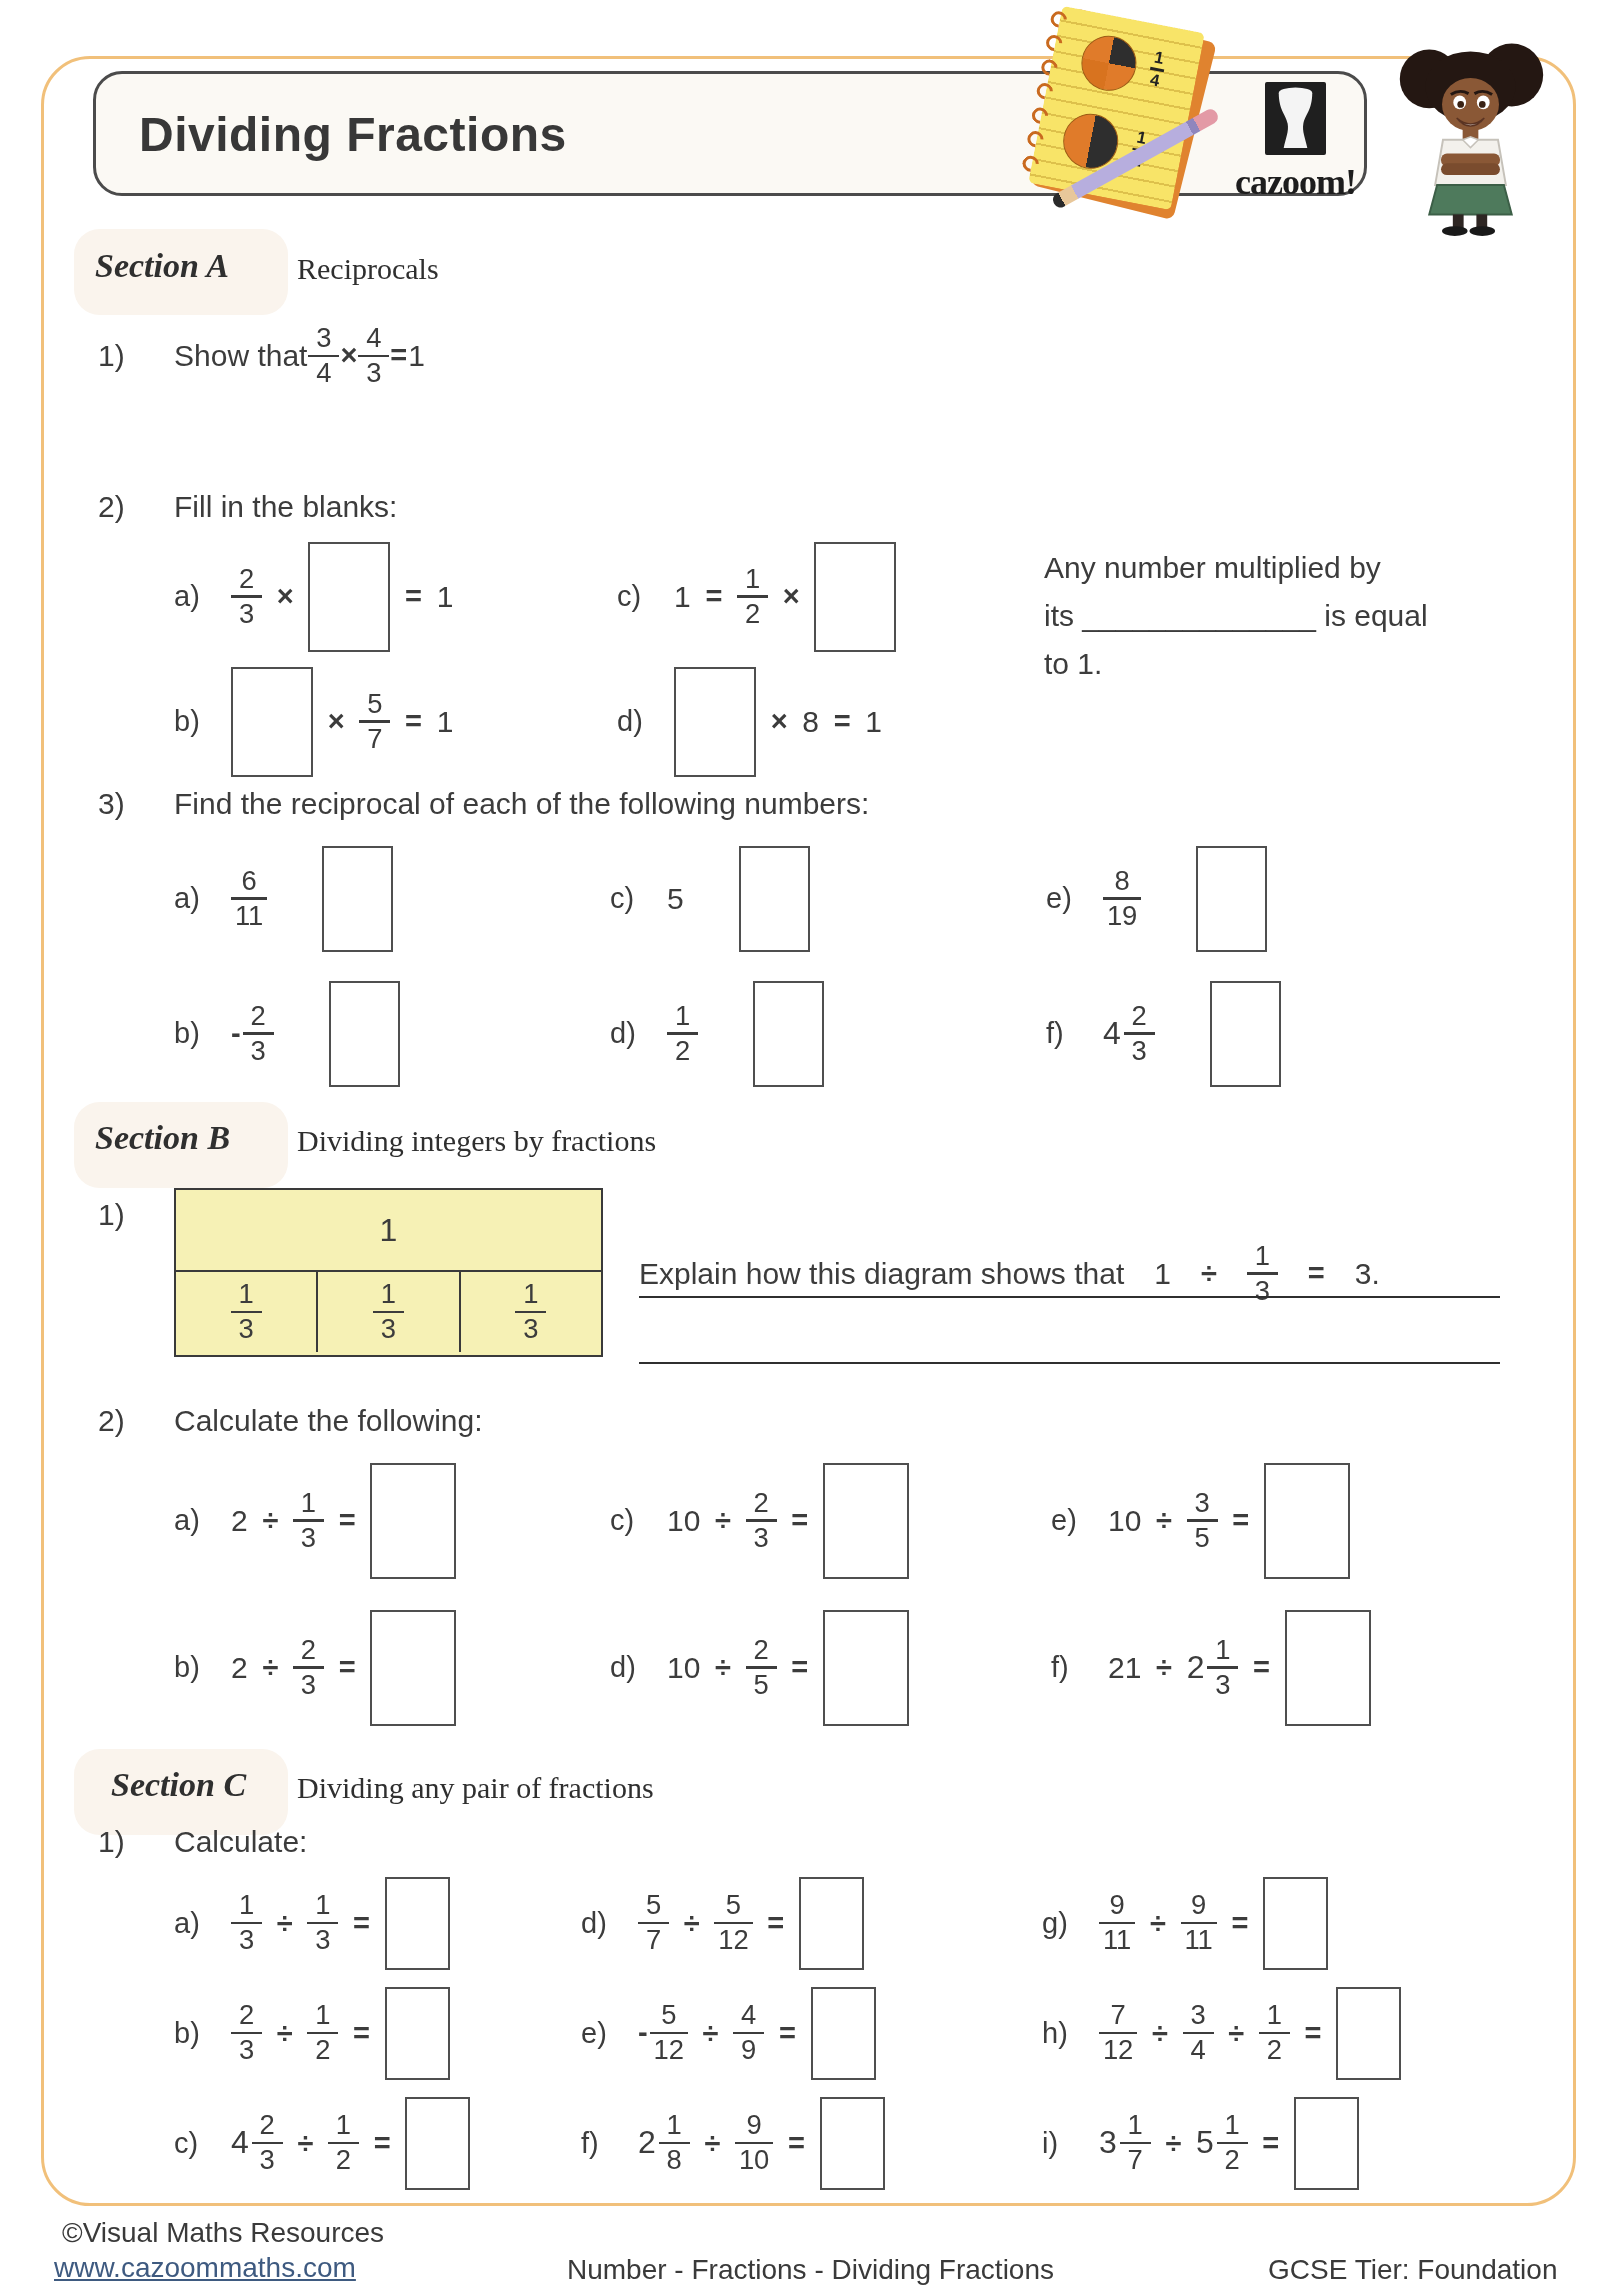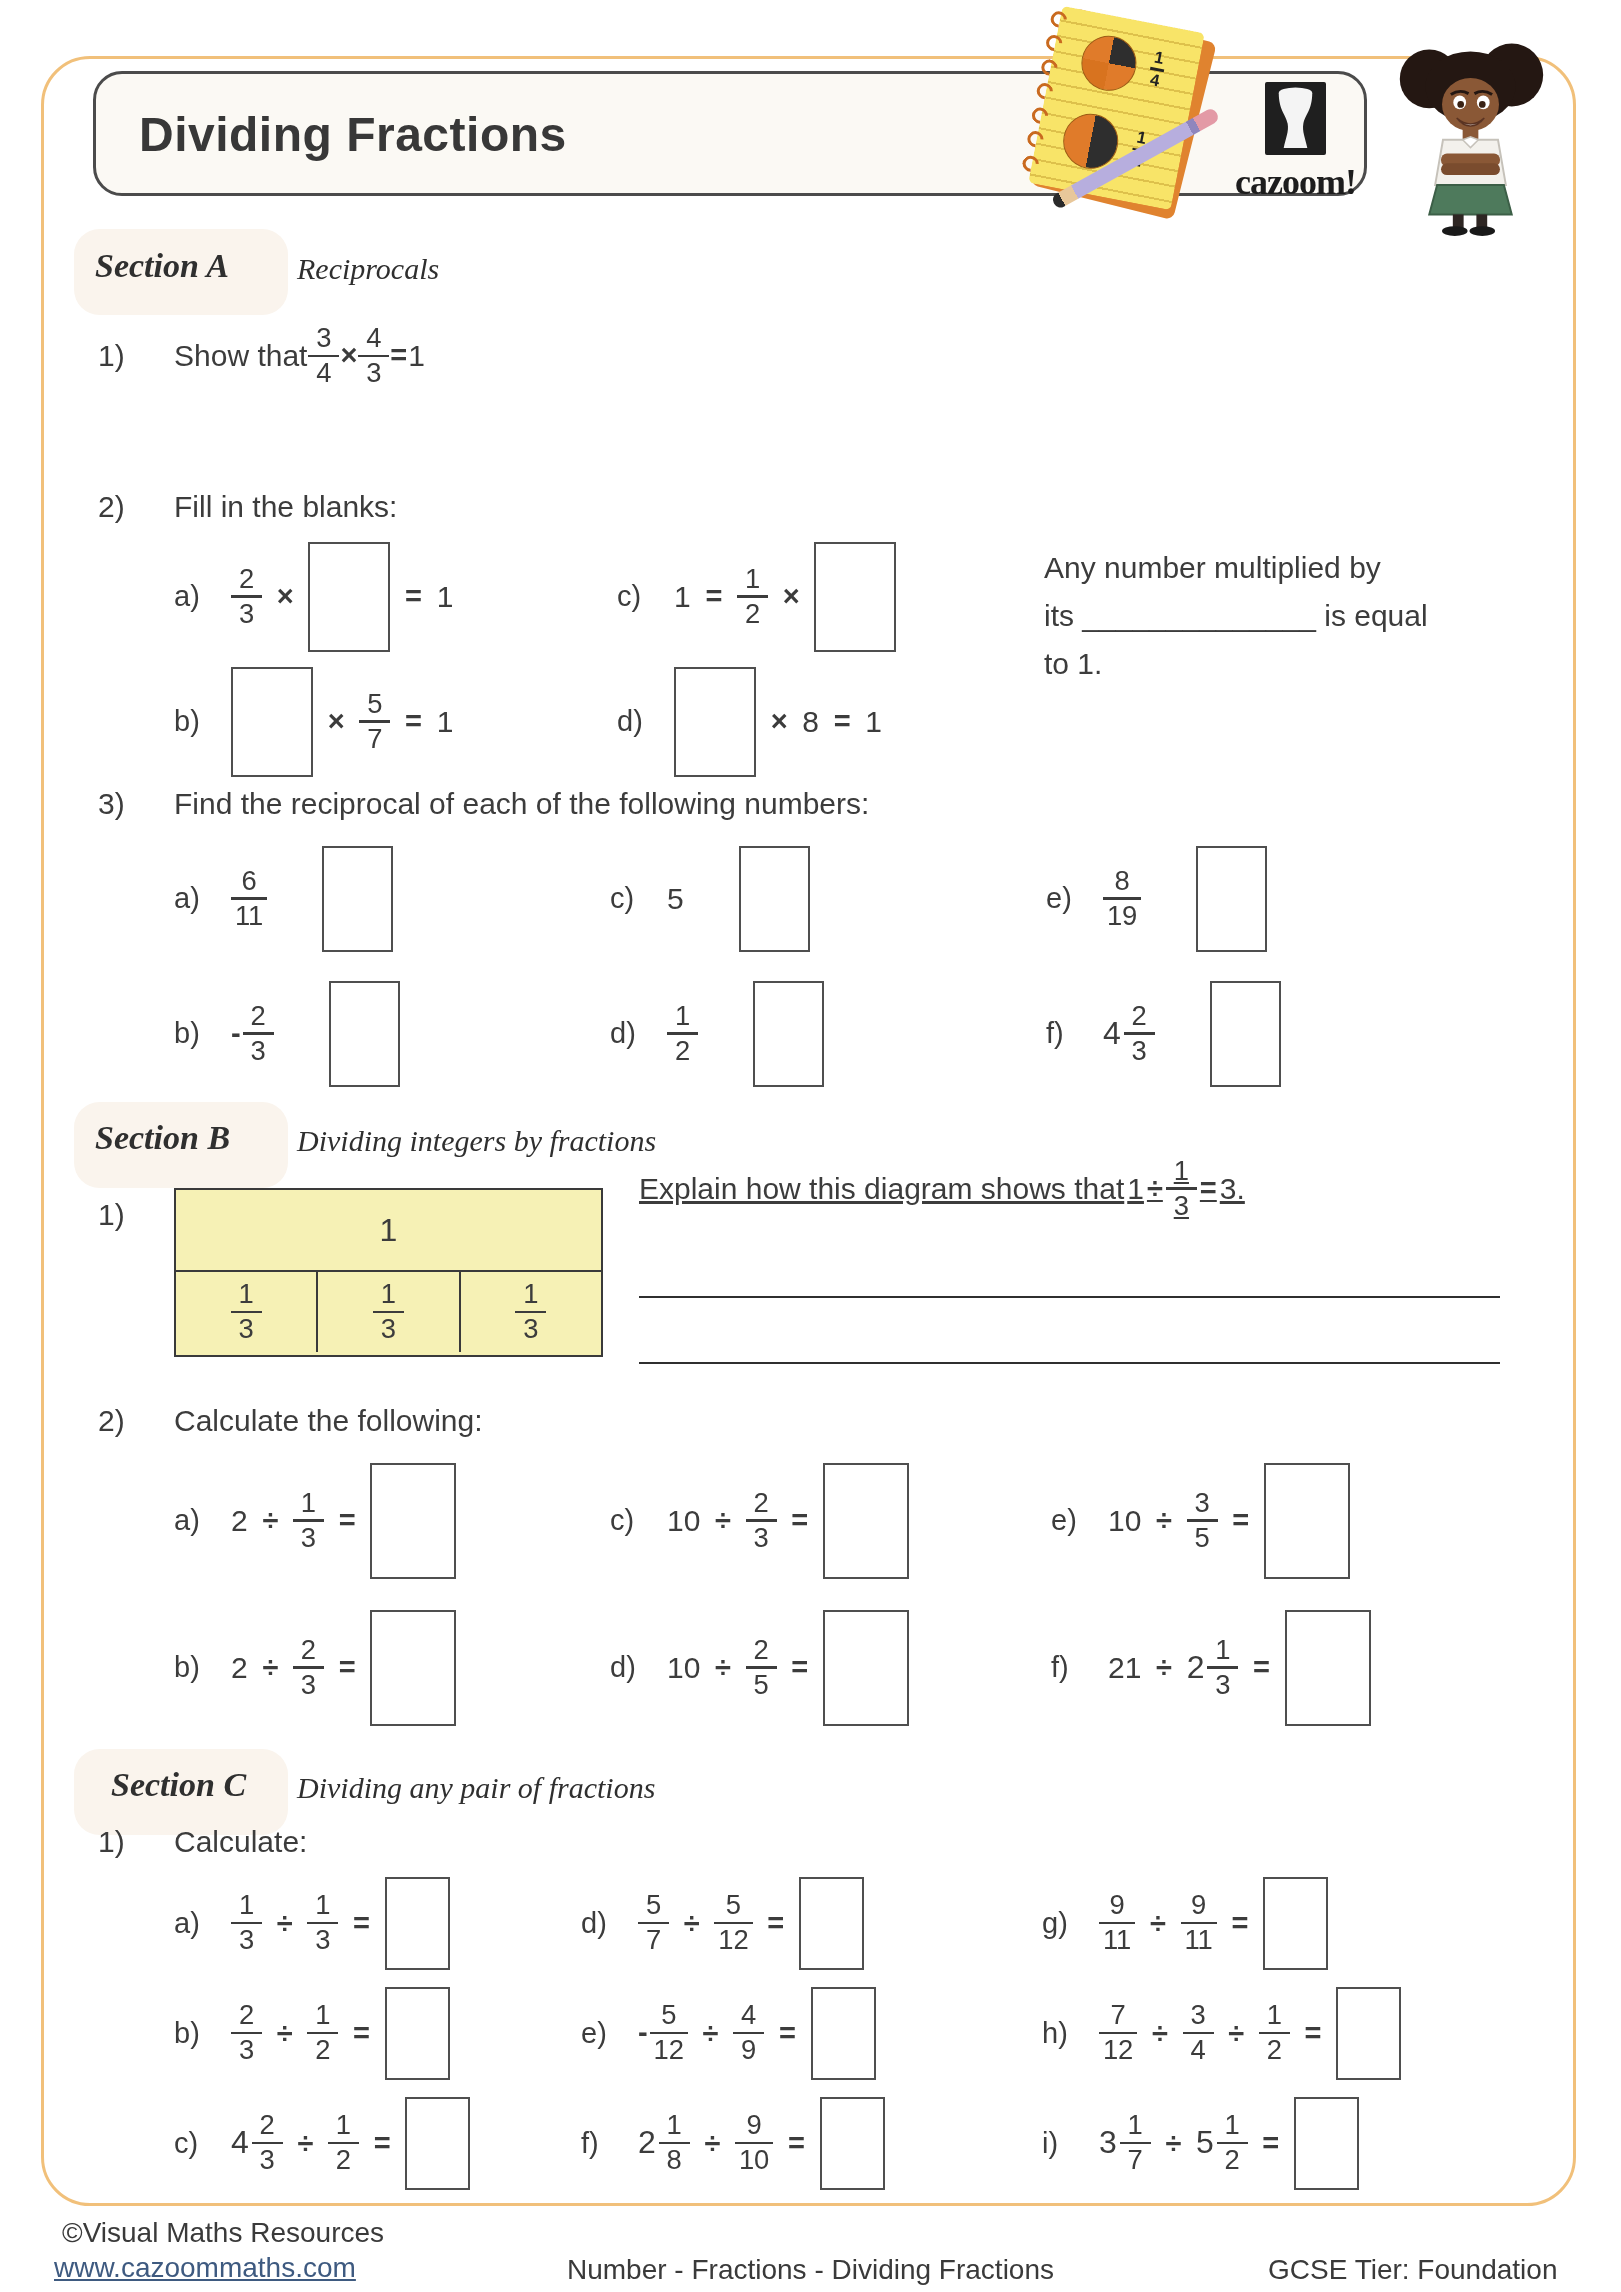--- a/index.html
+++ b/index.html
@@ -42,21 +42,21 @@
   .logo-text { font-family:"Liberation Serif", serif; font-weight:700; font-size:36px;
                color:#1d1d1d; letter-spacing:-1px; margin-top:2px; }
 
   
   .girl { position:absolute; left:1388px; top:17.6px; width:165px; height:218px; z-index:3; }
 
   
   .section-pill { position:absolute; width:214px; height:86px; background:#faf4ed; border-radius:25.5px; }
   .section-label { position:absolute; font-family:"Liberation Serif", serif; font-style:italic;
                    font-weight:700; font-size:34px; color:#2f2f2f; z-index:1; }
-  .section-sub { position:absolute; font-family:"Liberation Serif", serif; font-style:italic;
+  .section-sub { position:absolute; font-family:"Liberation Serif", serif; 
                  font-size:30px; color:#2f2f2f; z-index:1; }
 
   .q-row { position:absolute; display:flex; align-items:center; }
   .q-num { width:76px; font-size:30px; flex:0 0 auto; }
   .q-title { font-size:30px; }
 
   
   .tokens { display:flex; align-items:center; gap:1px; }
   .tok-text { font-size:30px; white-space:nowrap; }
   .tok-op { font-size:29px; font-weight:600; }
@@ -390,21 +390,21 @@
         <span class="frac">
             <span class="fstack">
           <span class="fnum">1</span>
           <span class="fbar"></span>
           <span class="fden">3</span>
         </span>
           </span>
       </div>
     </div>
   </div>
-  <div class="tokens" style="position:absolute; left:639px; top:1156px; gap:3px;text-decoration:underline;">
+  <div class="tokens" style="position:absolute; left:639px; top:1241px; gap:30px;">
       <span class="tok-text">Explain how this diagram shows that</span>
       <span class="tok-text">1</span>
       <span class="tok-op">÷</span>
       <span class="frac">
         <span class="fstack">
           <span class="fnum">1</span>
           <span class="fbar"></span>
           <span class="fden">3</span>
         </span>
       </span>

